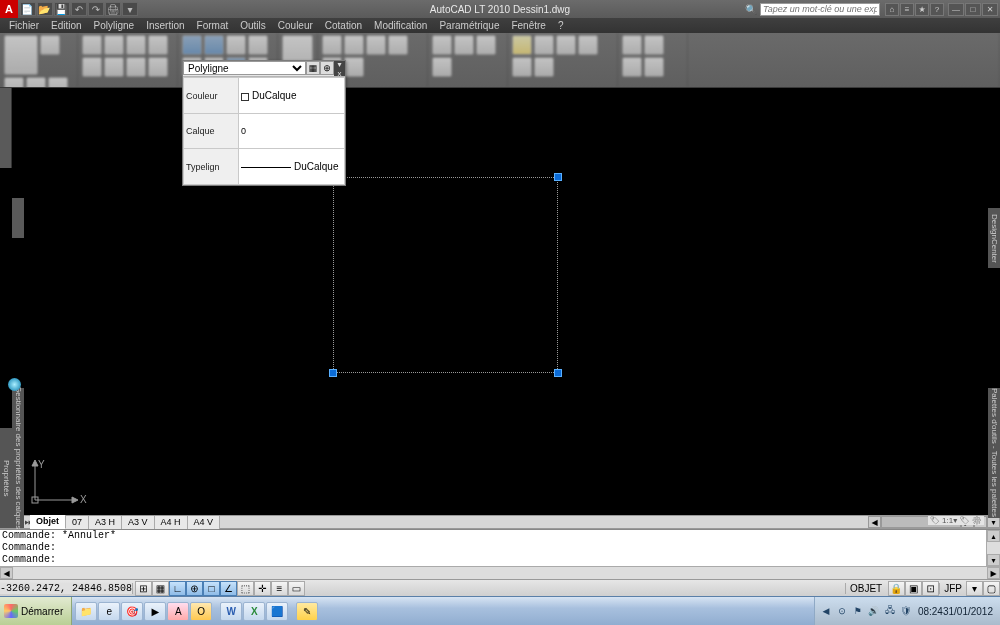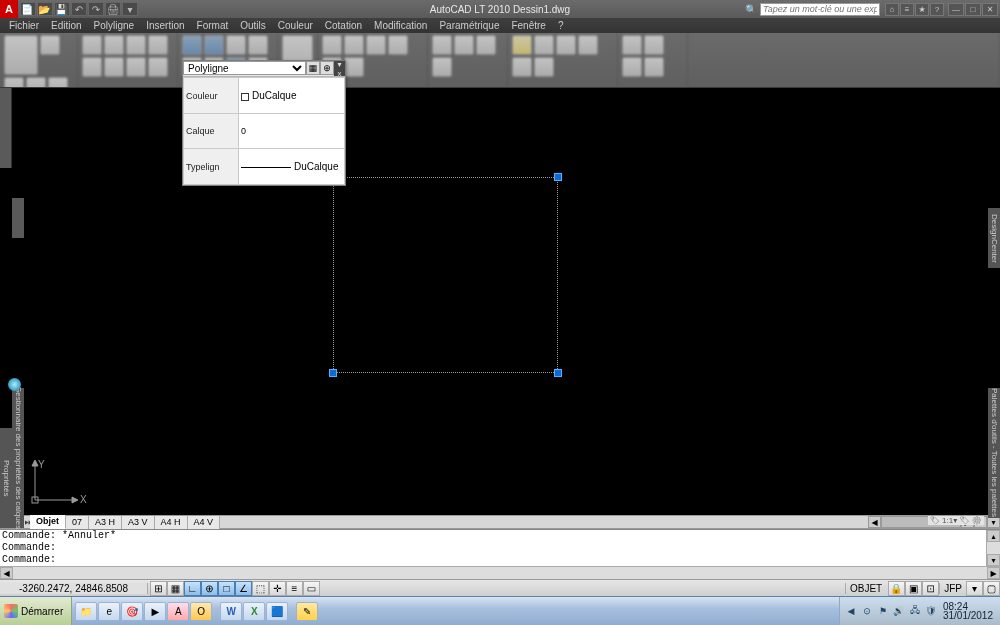--- a/index.html
+++ b/index.html
@@ -73,36 +73,36 @@
 .cmdscroll .lines{flex:1}
 .cmdscroll .vbar{width:14px;background:#ddd;display:flex;flex-direction:column;justify-content:space-between;border-left:1px solid #aaa}
 .cmdscroll .vbar span{height:12px;display:flex;align-items:center;justify-content:center;font-size:8px;background:#ccc;border:1px solid #aaa}
 .hsb{height:13px;background:#ddd;display:flex;border-top:1px solid #aaa}
 .hsb span{width:13px;display:flex;align-items:center;justify-content:center;font-size:8px;background:#ccc;border:1px solid #aaa}
 .hsb .track{flex:1}
 .tags{position:absolute;right:16px;font-size:8px;color:#555;background:#e4e4e4;padding:0 2px}
 
 
 .statusbar{height:17px;background:linear-gradient(#e6e6e6,#cfcfcf);display:flex;align-items:center;border-top:1px solid #999;font-size:9px}
-.statusbar .coords{padding:0 19px;border-right:1px solid #aaa;background:#e0e0e0;font-family:Liberation Sans, sans-serif}
+.statusbar .coords{padding:0 0;border-right:1px solid #aaa;background:#e0e0e0;font-family:Liberation Mono, monospace}
 .statusbar .sbtns{display:flex;gap:0;margin-left:2px}
 .statusbar .sbtn{width:17px;height:15px;border:1px solid #aaa;background:linear-gradient(#f5f5f5,#d8d8d8);display:flex;align-items:center;justify-content:center}
 .statusbar .sbtn.on{background:linear-gradient(#c6e2fb,#8fbce8);border-color:#4a7fb5}
 .statusbar .spacer{flex:1}
 .statusbar .rlabel{padding:0 4px;border-left:1px solid #aaa}
 
 
 .taskbar{height:29px;background:linear-gradient(#d7e4f3,#a8c0de 40%,#90add0);display:flex;align-items:center;border-top:1px solid #5a7fa8}
 .taskbar .start{display:flex;align-items:center;gap:3px;padding:0 8px 0 4px;background:linear-gradient(#e2ead1,#b9cf95);height:100%;border-right:1px solid #8fa675}
 .taskbar .start .orb{width:14px;height:14px;border-radius:2px;background:conic-gradient(#f66,#6c6,#66f,#fc6,#f66)}
 .taskbar .tasks{display:flex;gap:1px;margin-left:3px;height:19px}
 .taskbar .tasks .titem{width:22px;background:linear-gradient(#eaf2fb,#c5d8ee);border:1px solid #9cb4d1;border-radius:2px;display:flex;align-items:center;justify-content:center}
 .taskbar .tray{margin-left:auto;display:flex;align-items:center;gap:4px;padding:0 5px;height:100%;background:linear-gradient(#cde,#abc);border-left:1px solid #8fa9c5}
 .taskbar .tray .ic{width:12px;height:12px;display:flex;align-items:center;justify-content:center;font-size:9px;color:#246}
-.taskbar .clock{display:flex;flex-direction:column;align-items:flex-start;font-size:8px;line-height:9px;color:#123;padding:0 2px}
+.taskbar .clock{display:flex;flex-direction:row;align-items:flex-end;font-size:8px;line-height:9px;color:#123;padding:0 2px}
 
 .below{position:absolute;top:88px;bottom:0;left:0;right:0;display:flex;flex-direction:column}
 .below .workfill{flex:1;position:relative;background:#000}
 </style>
 </head>
 <body>
 
 <div class="titlebar">
   <div class="logo">A</div>
   <div class="qat">

